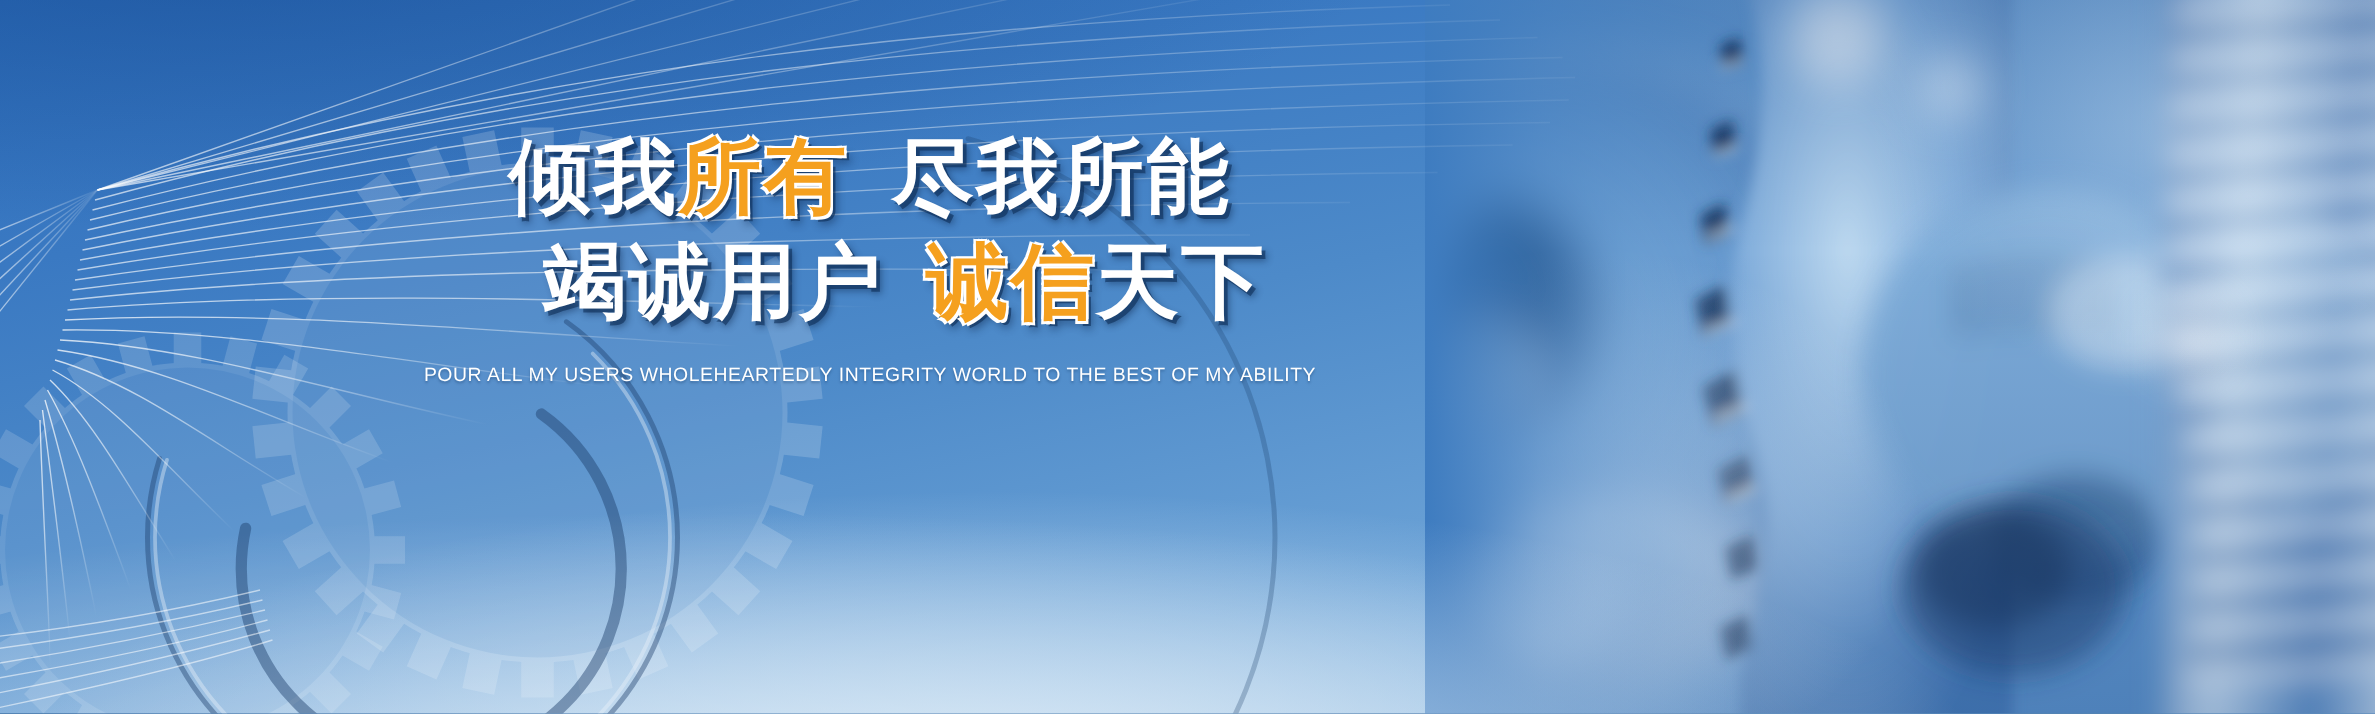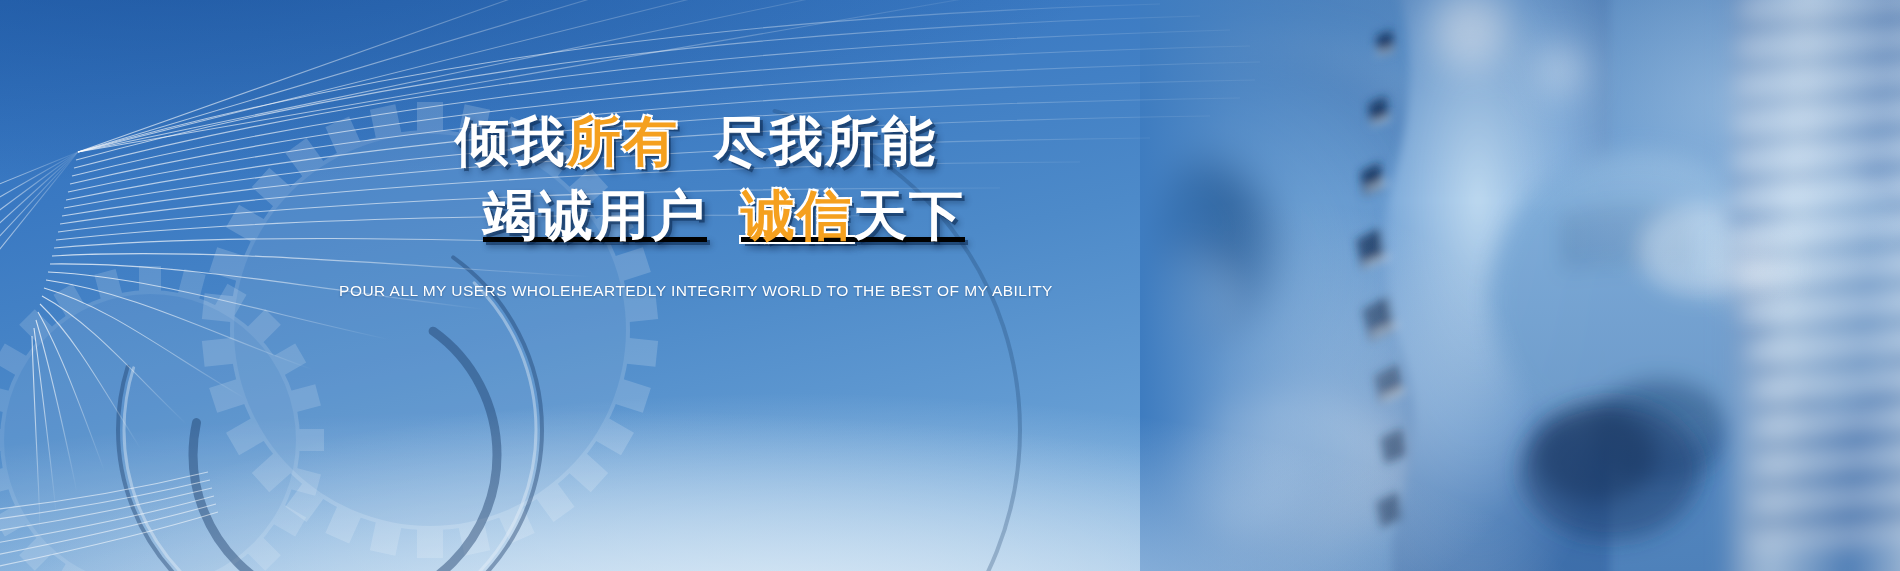--- a/index.html
+++ b/index.html
@@ -52,21 +52,21 @@
   .lineart{position:absolute;inset:0;}
 
   
   .copy{
     position:absolute;left:0;top:106px;width:1392px;
     text-align:center;
   }
   .headline{
     font-family:"DejaVu Sans","Liberation Sans",sans-serif;
     font-weight:bold;
-    font-size:54px;
+    font-size:66px;
     line-height:72px;
     letter-spacing:2px;
     white-space:nowrap;
   }
   .headline .w{
     color:#ffffff;
     text-shadow:
       3px 3px 0 rgba(10,40,80,.55),
       4px 5px 6px rgba(8,32,66,.45);
   }
@@ -74,21 +74,21 @@
     color:#f5a01e;
     text-shadow:
       -2px -2px 0 #ffffff,
        2px -2px 0 #ffffff,
       -2px  2px 0 #ffffff,
        2px  2px 0 #ffffff,
        4px  4px 0 rgba(10,40,80,.55),
        5px  6px 7px rgba(8,32,66,.45);
   }
   .gap{display:inline-block;width:34px;}
-  .line2{margin-top:2px;padding-left:56px;text-decoration:underline;}
+  .line2{margin-top:12px;padding-left:56px;}
   .subtitle{
     margin-top:30px;
     color:#ffffff;
     font-size:15.5px;
     letter-spacing:.45px;
     white-space:nowrap;
     text-shadow:0 1px 2px rgba(10,40,80,.35);
     text-align:center;
   }
 </style>

